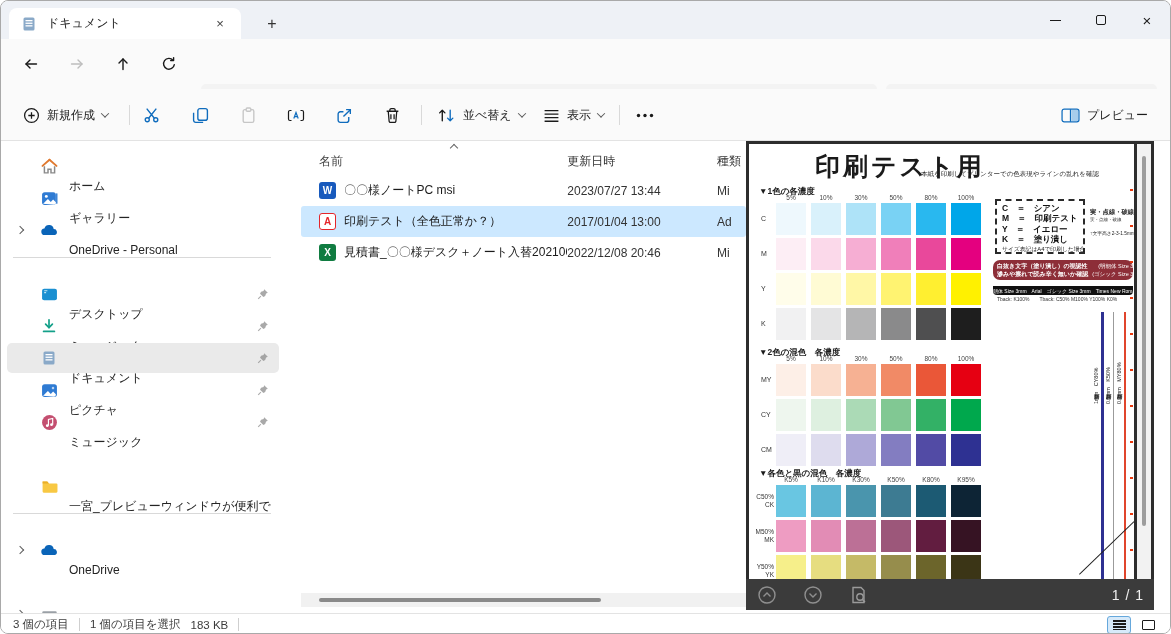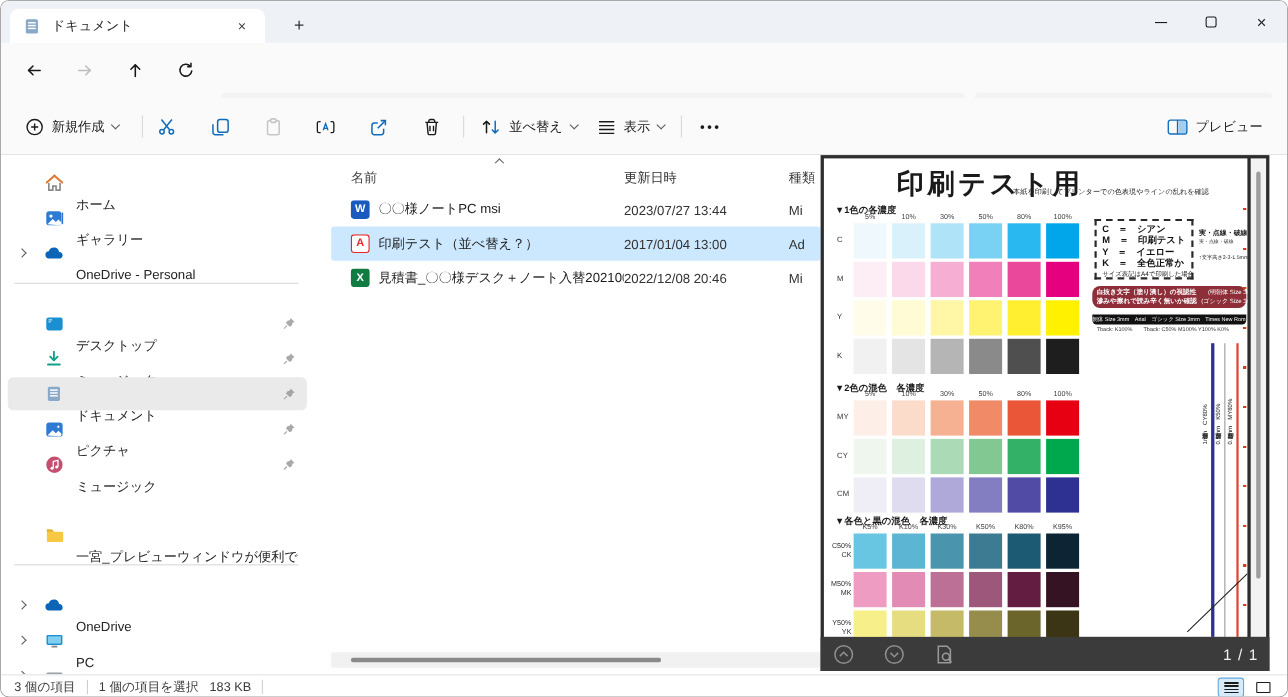--- a/index.html
+++ b/index.html
@@ -458,33 +458,20 @@
             <i></i>
           </span>
         <span class="side-ico">
           <svg width="19" height="12" viewBox="0 0 18 12">
               <path d="M14.4 11H4.3A3.3 3.3 0 0 1 3.9 4.4 4.8 4.8 0 0 1 13.2 5a3.1 3.1 0 0 1 1.2 6Z" fill="#0a64b8"></path>
             </svg>
         </span>
         <span class="side-label">OneDrive</span>
       </div>
 
-      <div class="side-item" style="top:426px">
-        <span class="side-chev">
-            <i></i>
-          </span>
-        <span class="side-ico">
-          <svg width="17" height="17" viewBox="0 0 16 16">
-              <rect x="1.2" y="3" width="13.6" height="8.6" rx="1.2" fill="#1a8fd1"></rect>
-              <rect x="2.4" y="4.2" width="11.2" height="6.2" fill="#7fd0f0"></rect>
-              <rect x="5.5" y="12.2" width="5" height="1.6" fill="#8a8a8a"></rect>
-            </svg>
-        </span>
-        <span class="side-label">PC</span>
-      </div>
 
       <div class="side-item" style="top:458px">
         <span class="side-chev">
             <i></i>
           </span>
         <span class="side-ico">
           <svg width="17" height="17" viewBox="0 0 16 16">
               <rect x="1.2" y="5" width="13.6" height="6" rx="1.2" fill="#9aa0a6"></rect>
               <circle cx="12.6" cy="8" r="1" fill="#dfe3e6"></circle>
             </svg>
@@ -511,21 +498,21 @@
           <span class="ficon word">W</span>
           <span>〇〇様ノートPC msi</span>
         </div>
         <div class="c-date">2023/07/27 13:44</div>
         <div class="c-type">Mi</div>
       </div>
 
       <div class="fl-row sel" style="top:65px">
         <div class="c-name">
           <span class="ficon pdf">A</span>
-          <span>印刷テスト（並べ替え？）</span>
+          <span>印刷テスト（全色正常か？）</span>
         </div>
         <div class="c-date">2017/01/04 13:00</div>
         <div class="c-type">Ad</div>
       </div>
 
       <div class="fl-row" style="top:96px">
         <div class="c-name">
           <span class="ficon excel">X</span>
           <span>見積書_〇〇様デスク＋ノート入替20210000</span>
         </div>
@@ -588,21 +575,21 @@
               <i class="sw" style="background: rgb(138, 138, 139);"></i>
               <i class="sw" style="background: rgb(79, 79, 80);"></i>
               <i class="sw" style="background: rgb(30, 30, 30);"></i>
             </div>
         </div>
 
         <div class="legendbox">
           <div class="ll">C　＝　シアン</div>
           <div class="ll">M　＝　印刷テスト</div>
           <div class="ll">Y　＝　イエロー</div>
-          <div class="ll">K　＝　全色正常か</div>
+          <div class="ll">K　＝　塗り潰し</div>
           <div class="note">サイズ表記はA4で印刷した場合</div>
         </div>
 
         <div class="sidenotes">
           <div class="s1">実・点線・破線</div>
           <div class="s2">実・点線・破線</div>
           <div class="s3">↑文字高さ2-3-1.5mm</div>
         </div>
 
         <div class="redbox">

